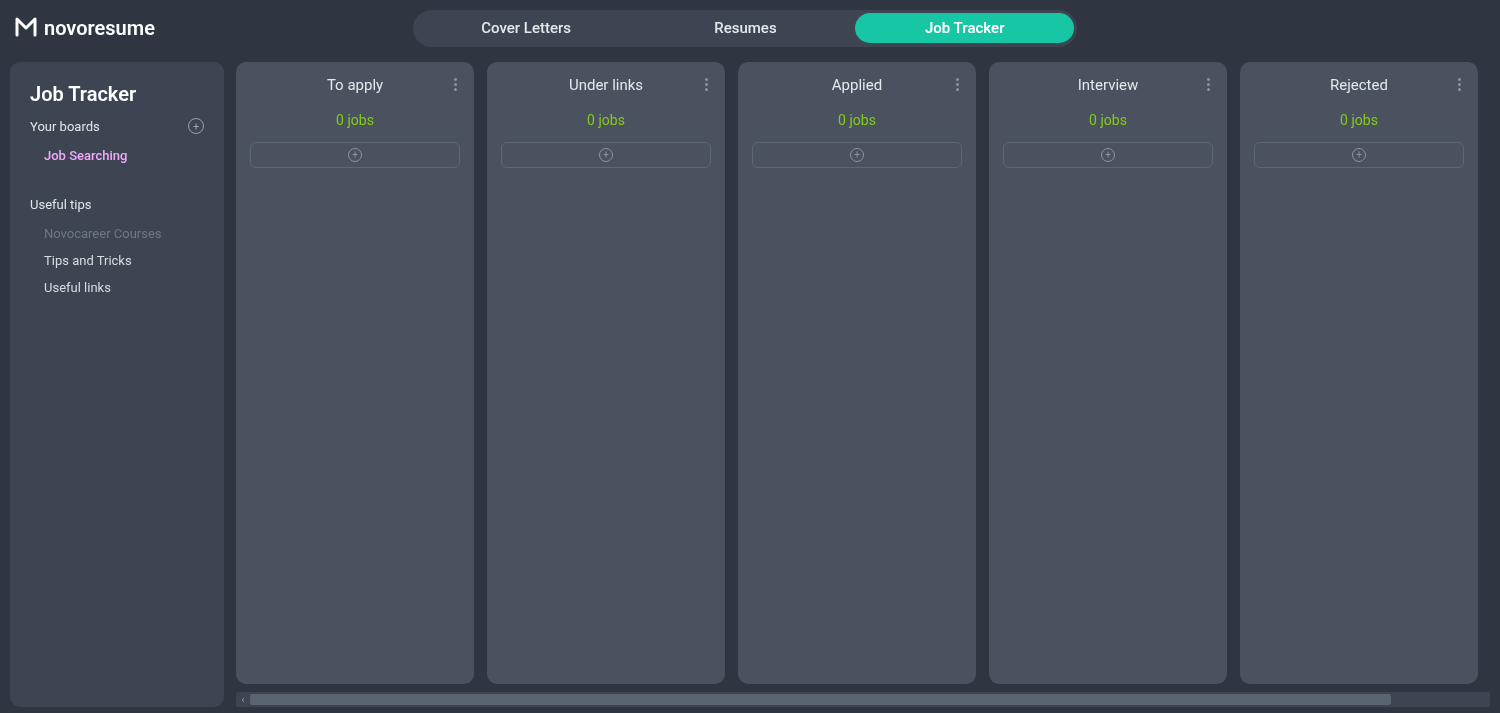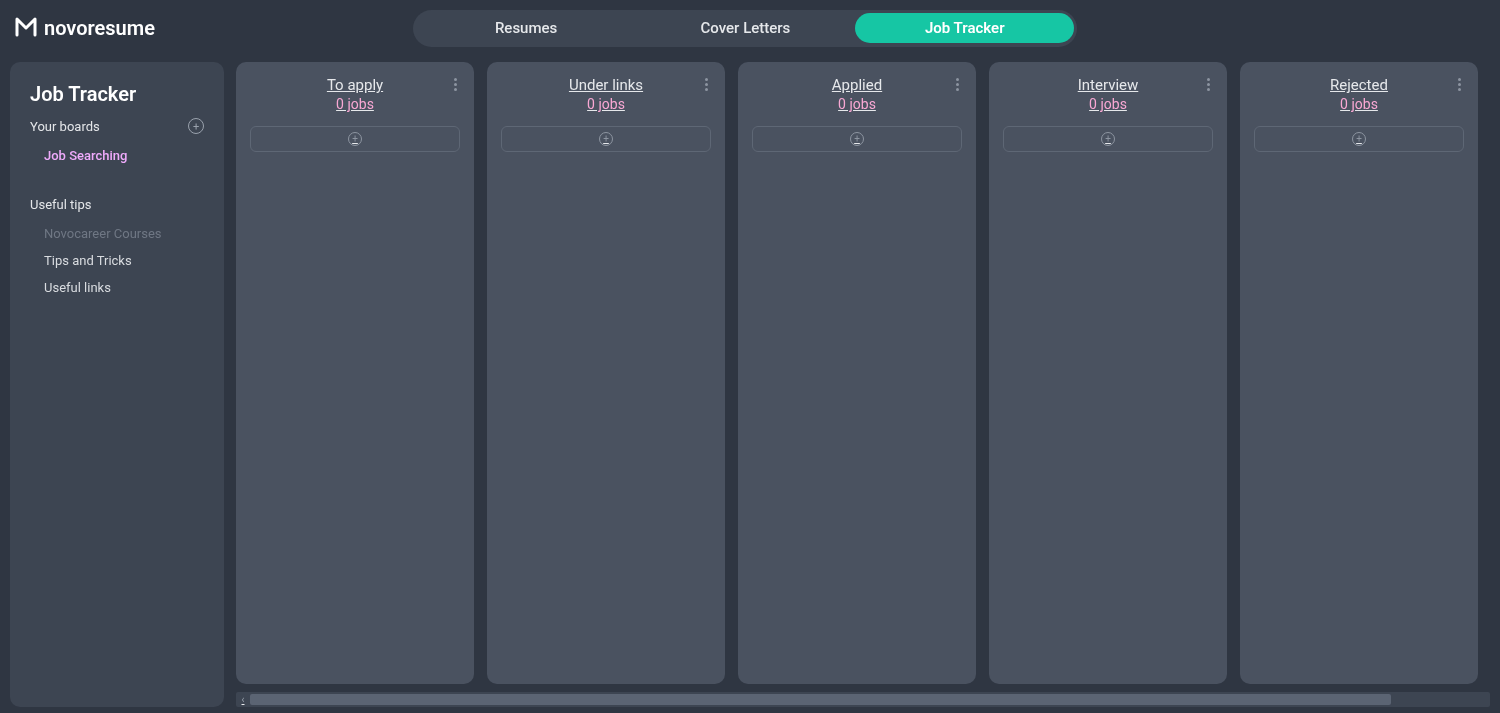--- a/index.html
+++ b/index.html
@@ -111,21 +111,20 @@
   .sidebar-item.active { color: #f0abfc; font-weight: 500; }
   .sidebar-item.muted { color: #6f7784; cursor: default; }
   .sidebar-section { margin-top: 28px; }
   .sidebar-section .section-head { margin-bottom: 8px; }
 
   .board-wrap {
     flex: 1;
     display: flex;
     flex-direction: column;
     overflow: hidden;
-    text-decoration: underline;
   }
   .board {
     flex: 1;
     display: flex;
     gap: 13px;
     overflow-x: auto;
     padding-bottom: 4px;
   }
   .column {
     width: 238px;
@@ -140,22 +139,22 @@
     position: relative;
     text-align: center;
     margin-bottom: 10px;
   }
   .col-title {
     font-size: 15px;
     color: #e6e8eb;
   }
   .col-sub {
     font-size: 14px;
-    color: #f9a8d4;
-    margin-top: 2px;
+    color: #84cc16;
+    margin-top: 18px;
   }
   .col-menu {
     position: absolute;
     right: -4px;
     top: 2px;
     color: #8d95a1;
     cursor: pointer;
     width: 18px;
     display: flex;
     flex-direction: column;
@@ -214,22 +213,22 @@
     <div class="logo">
       <span>
         <svg viewBox="0 0 24 24" fill="none">
           <path d="M3 21 V5 L12 14 L21 5 V21" stroke="#fff" stroke-width="3" stroke-linejoin="round" stroke-linecap="round"></path>
         </svg>
       </span>
       <span>novoresume</span>
     </div>
     <div class="nav-tabs">
       <div class="tabs-pill">
+        <div class="tab">Cover Letters</div>
         <div class="tab">Resumes</div>
-        <div class="tab">Cover Letters</div>
         <div class="tab active">Job Tracker</div>
       </div>
     </div>
     <div style="width:150px"></div>
   </div>
 
   <div class="main">
     <aside class="sidebar">
       <h1>Job Tracker</h1>
 

